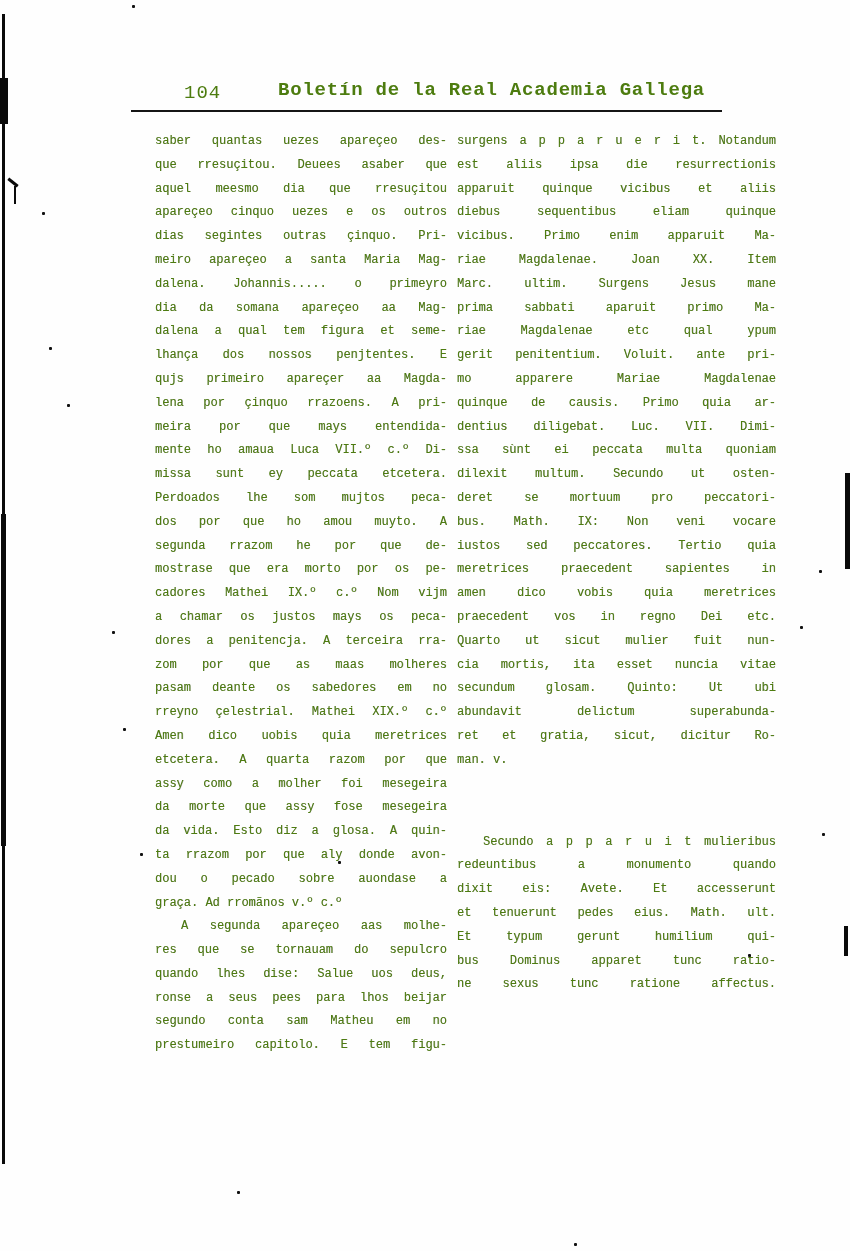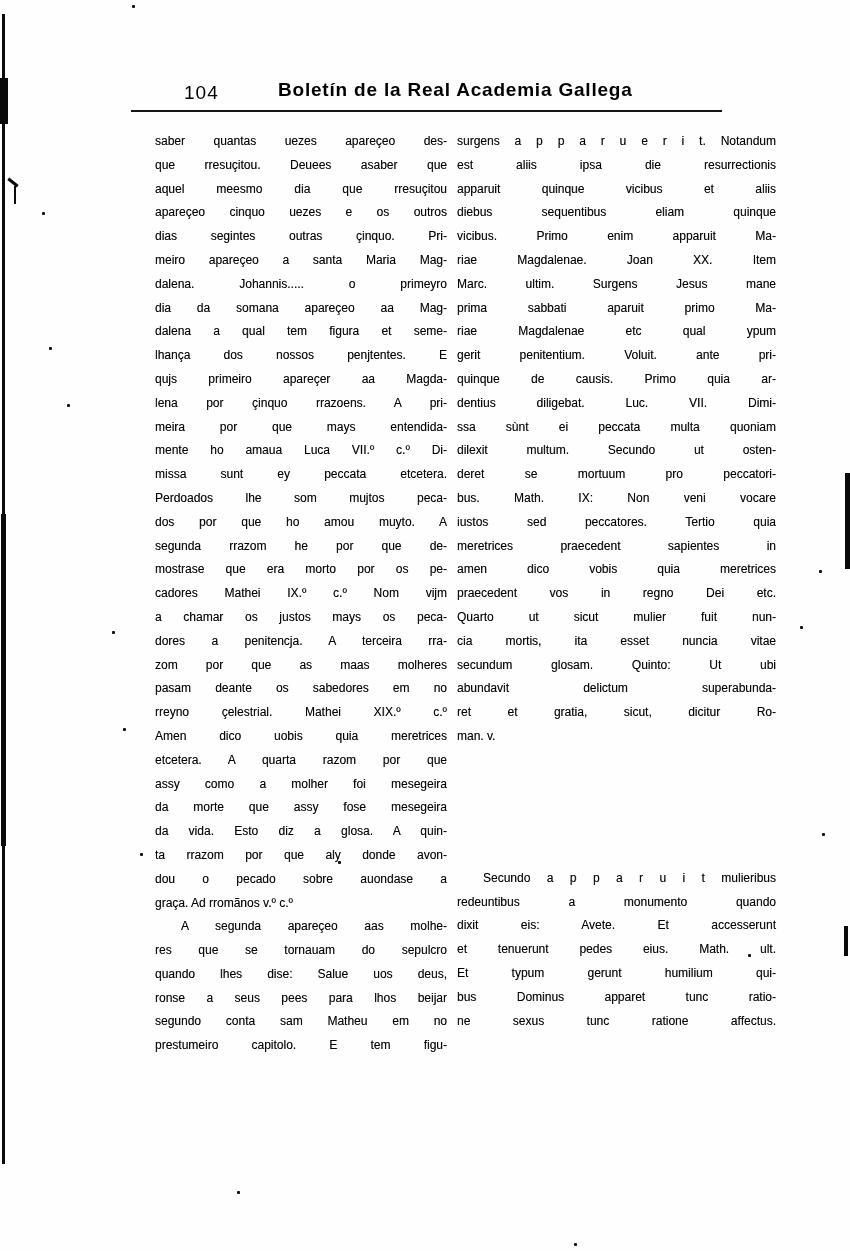--- a/index.html
+++ b/index.html
@@ -1,22 +1,22 @@
 <!DOCTYPE html>
 <html><head>
 <meta charset="utf-8">
 <style>
   html, body { margin: 0; padding: 0; background: #ffffff; }
   .page {
     position: relative;
     width: 850px;
     height: 1251px;
     background: #fefefe;
-    font-family: Liberation Sans, sans-serif;
-    color: #000000;
+    font-family: Liberation Mono, monospace;
+    color: #4d7c0f;
     overflow: hidden;
   }
   .pagenum {
     position: absolute;
     left: 184px;
     top: 82px;
     font-size: 19px;
     letter-spacing: 1px;
   }
   .header-title {
@@ -117,38 +117,39 @@
         <div class="line">surgens a p p a r u e r i t. Notandum</div>
         <div class="line">est aliis ipsa die resurrectionis</div>
         <div class="line">apparuit quinque vicibus et aliis</div>
         <div class="line">diebus sequentibus eliam quinque</div>
         <div class="line">vicibus. Primo enim apparuit Ma-</div>
         <div class="line">riae Magdalenae. Joan XX. Item</div>
         <div class="line">Marc. ultim. Surgens Jesus mane</div>
         <div class="line">prima sabbati aparuit primo Ma-</div>
         <div class="line">riae Magdalenae etc qual ypum</div>
         <div class="line">gerit penitentium. Voluit. ante pri-</div>
+        <div class="line">mo apparere Mariae Magdalenae</div>
         <div class="line">quinque de causis. Primo quia ar-</div>
         <div class="line">dentius diligebat. Luc. VII. Dimi-</div>
         <div class="line">ssa sùnt ei peccata multa quoniam</div>
         <div class="line">dilexit multum. Secundo ut osten-</div>
         <div class="line">deret se mortuum pro peccatori-</div>
         <div class="line">bus. Math. IX: Non veni vocare</div>
         <div class="line">iustos sed peccatores. Tertio quia</div>
         <div class="line">meretrices praecedent sapientes in</div>
         <div class="line">amen dico vobis quia meretrices</div>
         <div class="line">praecedent vos in regno Dei etc.</div>
         <div class="line">Quarto ut sicut mulier fuit nun-</div>
         <div class="line">cia mortis, ita esset nuncia vitae</div>
         <div class="line">secundum glosam. Quinto: Ut ubi</div>
         <div class="line">abundavit delictum superabunda-</div>
         <div class="line">ret et gratia, sicut, dicitur Ro-</div>
         <div class="line lastline">man. v.</div>
       </div>
-      <div style="margin-top: 118px;">
+      <div style="margin-top: 58px;">
         <div class="line indent">Secundo a p p a r u i t mulieribus</div>
         <div class="line">redeuntibus a monumento quando</div>
         <div class="line">dixit eis: Avete. Et accesserunt</div>
         <div class="line">et tenuerunt pedes eius. Math. ult.</div>
         <div class="line">Et typum gerunt humilium qui-</div>
         <div class="line">bus Dominus apparet tunc ratio-</div>
         <div class="line">ne sexus tunc ratione affectus.</div>
       </div>
     </div>
 

